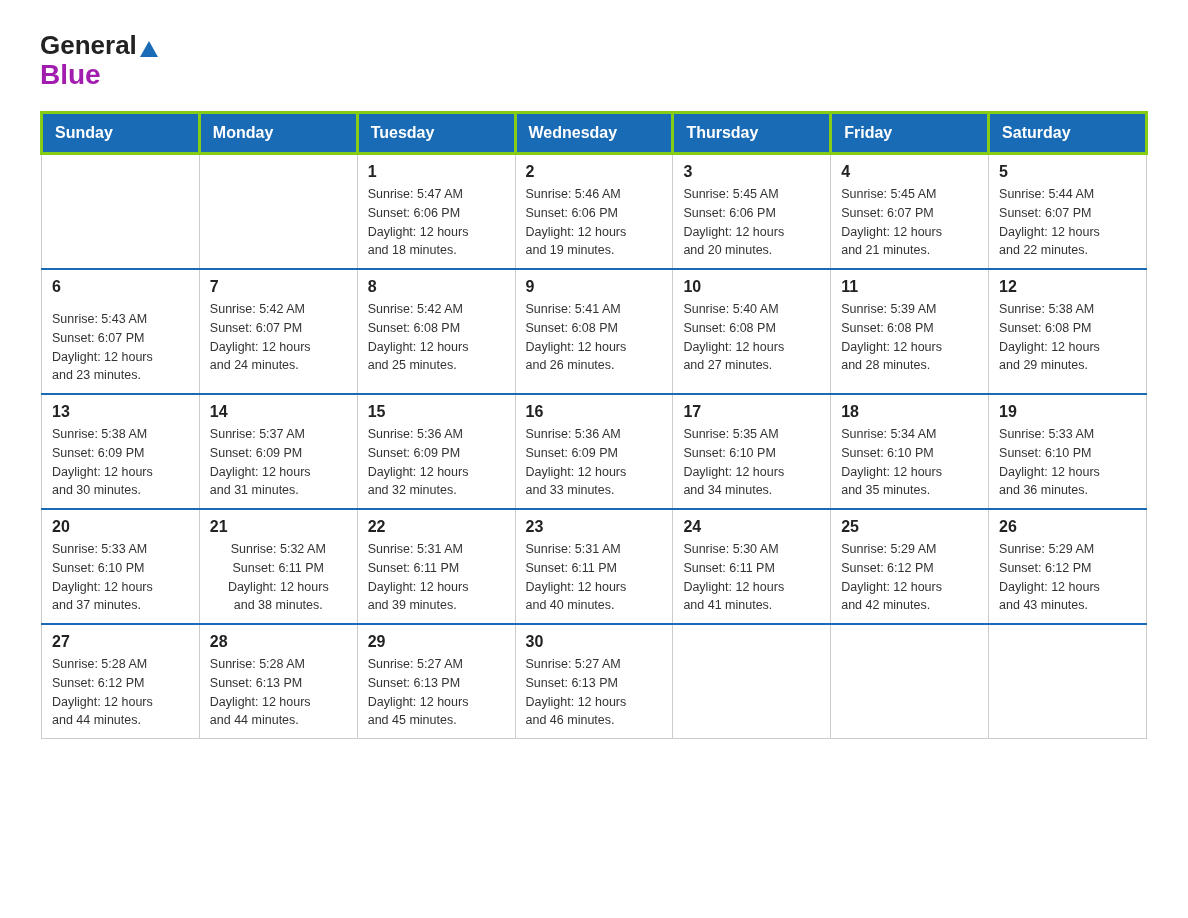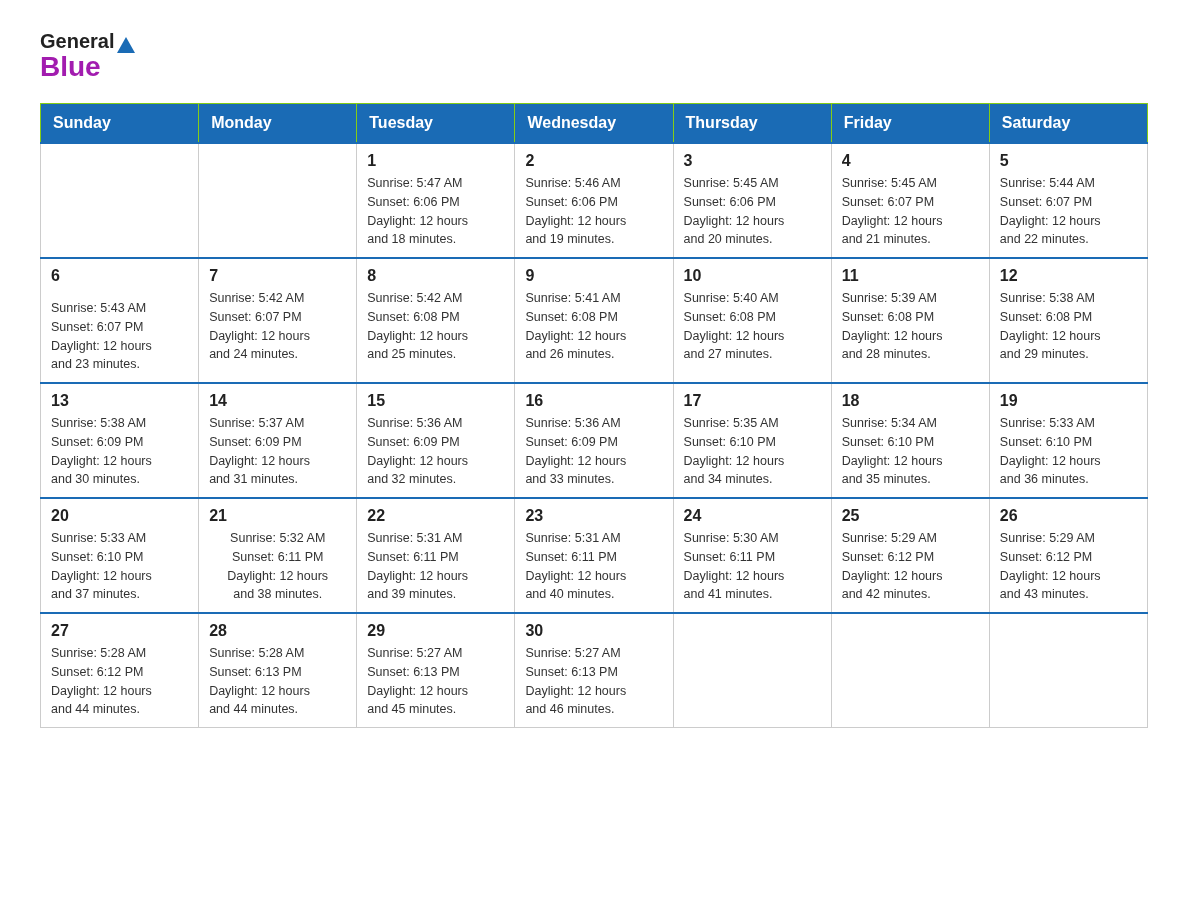--- a/index.html
+++ b/index.html
@@ -45,21 +45,21 @@
       border-collapse: collapse;
       margin-top: 10px;
     }
     .calendar-table th {
       background-color: #1a6bb5;
       color: #fff;
       font-size: 16px;
       font-weight: bold;
       padding: 10px 12px;
       text-align: left;
-      border: 1px solid #84cc16;
+      border: 3px solid #84cc16;
     }
     .calendar-table td {
       vertical-align: top;
       padding: 8px 10px;
       border: 1px solid #ccc;
       border-top: 2px solid #1a6bb5;
       min-height: 100px;
       width: 14.28%;
       font-size: 13px;
       color: #333;
@@ -90,21 +90,21 @@
     }
   </style>
 </head>
 <body>
 
 <div class="header-row">
   <div class="logo">
     <div class="logo-wrapper">
       <div class="logo-text-col">
         <div class="logo-line">
-          <span style="font-size:20px;font-weight:bold;color:#222;">General</span>
+          <span style="font-size:26px;font-weight:bold;color:#222;">General</span>
           <svg width="18" height="20" viewBox="0 0 18 20" style="margin-left:3px;margin-top:2px;">
             <polygon points="0,20 18,20 9,4" fill="#1a6bb5"></polygon>
           </svg>
         </div>
         <span style="font-size:28px;font-weight:bold;color:#a21caf;margin-top:-2px;">Blue</span>
       </div>
     </div>
   </div>
 </div>
 

